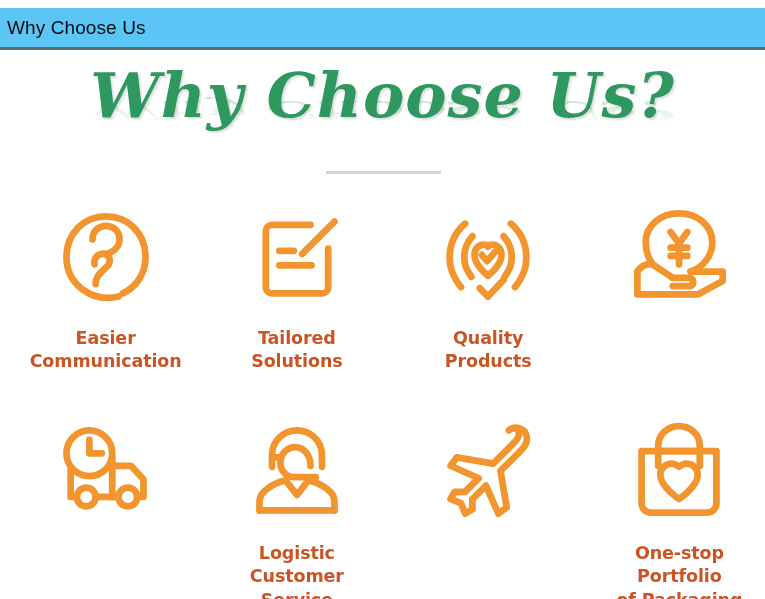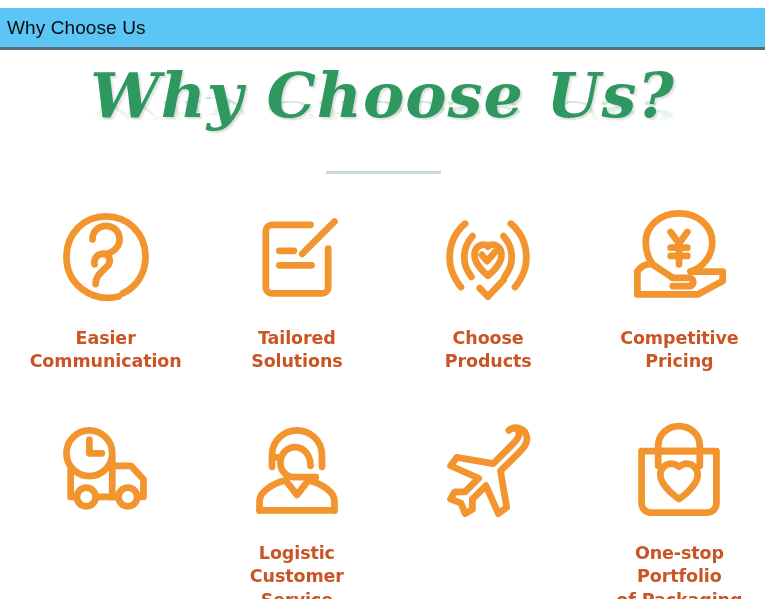--- a/index.html
+++ b/index.html
@@ -183,39 +183,37 @@
         <svg viewBox="0 0 100 100" fill="none" stroke="#f2952e" stroke-width="6.5" stroke-linecap="round" stroke-linejoin="round">
           <path d="M28 18 C16 28 11 43 14 59 C16 68 20 74 24 79"></path>
           <path d="M35 30 C28 38 26 48 28 57 C29 62 32 66 34 69"></path>
           <path d="M72 18 C84 28 89 43 86 59 C84 68 80 74 76 79"></path>
           <path d="M65 30 C72 38 74 48 72 57 C71 62 68 66 66 69"></path>
           <path d="M50 68 C50 68 37 58 37 48 C37 42 41 38 46 38 C48.5 38 50 40 50 40 C50 40 51.5 38 54 38 C59 38 63 42 63 48 C63 58 50 68 50 68 Z"></path>
           <path d="M44 48 L49 54 L57 45"></path>
           <path d="M42 80 L50 88 L65 72"></path>
         </svg>
       </div>
-      <div class="cell-label">Choose
+      <div class="cell-label">Quality
 Products</div>
     </div>
 
     <div class="cell">
       <div class="cell-icon">
         <svg viewBox="0 0 100 100" fill="none" stroke="#f2952e" stroke-width="6.5" stroke-linecap="round" stroke-linejoin="round">
           <path d="M24 56 C20 50 18 43 18 36 C18 20 32 8 50 8 C68 8 82 20 82 36 C82 49 73 60 61 64"></path>
           <path d="M42 26 L50 37 L58 26"></path>
           <path d="M42 41 H58"></path>
           <path d="M42 49 H58"></path>
           <path d="M50 37 V57"></path>
           <path d="M10 64 C14 58 21 55 26 58 L44 70"></path>
           <path d="M44 70 H60 C65 70 65 78 60 78 H44"></path>
           <path d="M10 64 V86 H68 L92 73 L92 64 L62 64"></path>
         </svg>
       </div>
-      <div class="cell-label">Competitive
-Pricing</div>
     </div>
 
     <div class="cell">
       <div class="cell-icon">
         <svg viewBox="0 0 100 100" fill="none" stroke="#f2952e" stroke-width="6.5" stroke-linecap="round" stroke-linejoin="round">
           <circle cx="34" cy="32" r="22"></circle>
           <path d="M34 19 V32 H46"></path>
           <path d="M16 48 V74 H22"></path>
           <path d="M40 74 H56"></path>
           <path d="M56 36 V74"></path>

